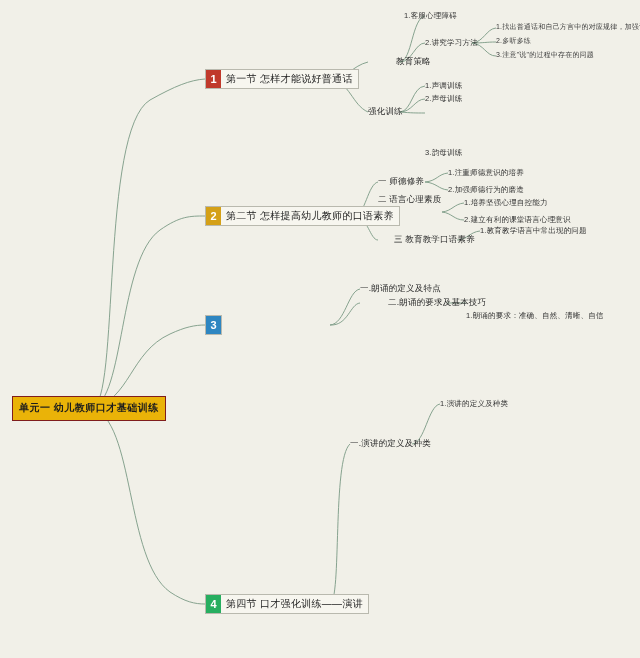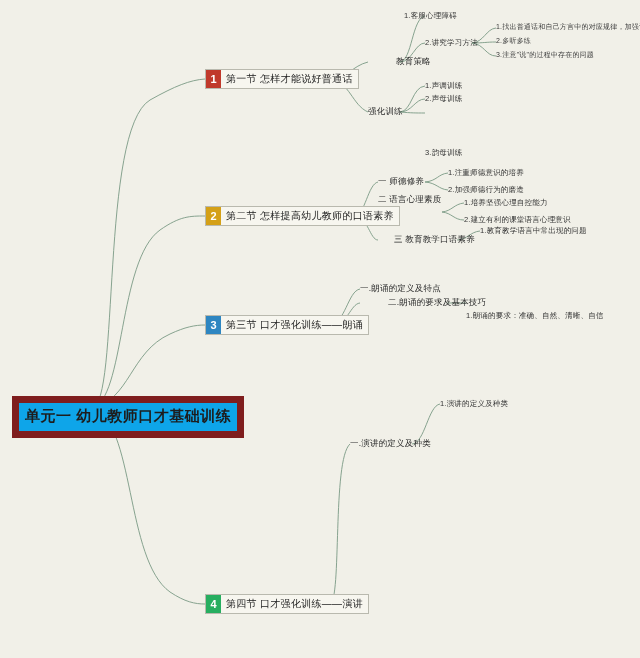--- a/index.html
+++ b/index.html
@@ -27,24 +27,24 @@
     height: 658px;
     pointer-events: none;
   }
   .node {
     position: absolute;
     box-sizing: border-box;
     white-space: nowrap;
   }
   
   .root-node {
-    border: 7px solid #7f1d1d;
-    background: #0ea5e9;
+    border: 1px solid #7f1d1d;
+    background: #eab308;
     color: #1d1d1d;
-    font-size: 15px;
+    font-size: 10px;
     font-weight: bold;
     padding: 4px 6px 5px 6px;
     letter-spacing: 0.5px;
   }
   
   .l1-node {
     border: 1px solid #b9b9ae;
     background: #f7f6ef;
     display: flex;
     align-items: stretch;
@@ -176,21 +176,20 @@
 
   <div class="node l2-node" style="left:378px; top:194px;">二 语言心理素质</div>
   <div class="node l3-node" style="left:464px; top:197px;">1.培养坚强心理自控能力</div>
   <div class="node l3-node" style="left:464px; top:214px;">2.建立有利的课堂语言心理意识</div>
 
   <div class="node l2-node" style="left:378px; top:234px;margin-left:16px;">三 教育教学口语素养</div>
   <div class="node l3-node" style="left:480px; top:225px;">1.教育教学语言中常出现的问题</div>
 
   <div class="node l1-node" style="left:205px; top:315px;">
     <span class="l1-num" style="background:#2e86c1;">3</span>
-    <span class="l1-label">第三节 口才强化训练——朗诵</span>
   </div>
 
   <div class="node l2-node" style="left:360px; top:283px;">一.朗诵的定义及特点</div>
   <div class="node l2-node" style="left:360px; top:297px;margin-left:28px;">二.朗诵的要求及基本技巧</div>
   <div class="node l3-node" style="left:466px; top:298px;margin-top:12px;">1.朗诵的要求：准确、自然、清晰、自信</div>
 
   <div class="node l1-node" style="left:205px; top:594px;">
     <span class="l1-num" style="background:#27ae60;">4</span>
     <span class="l1-label">第四节 口才强化训练——演讲</span>
   </div>

